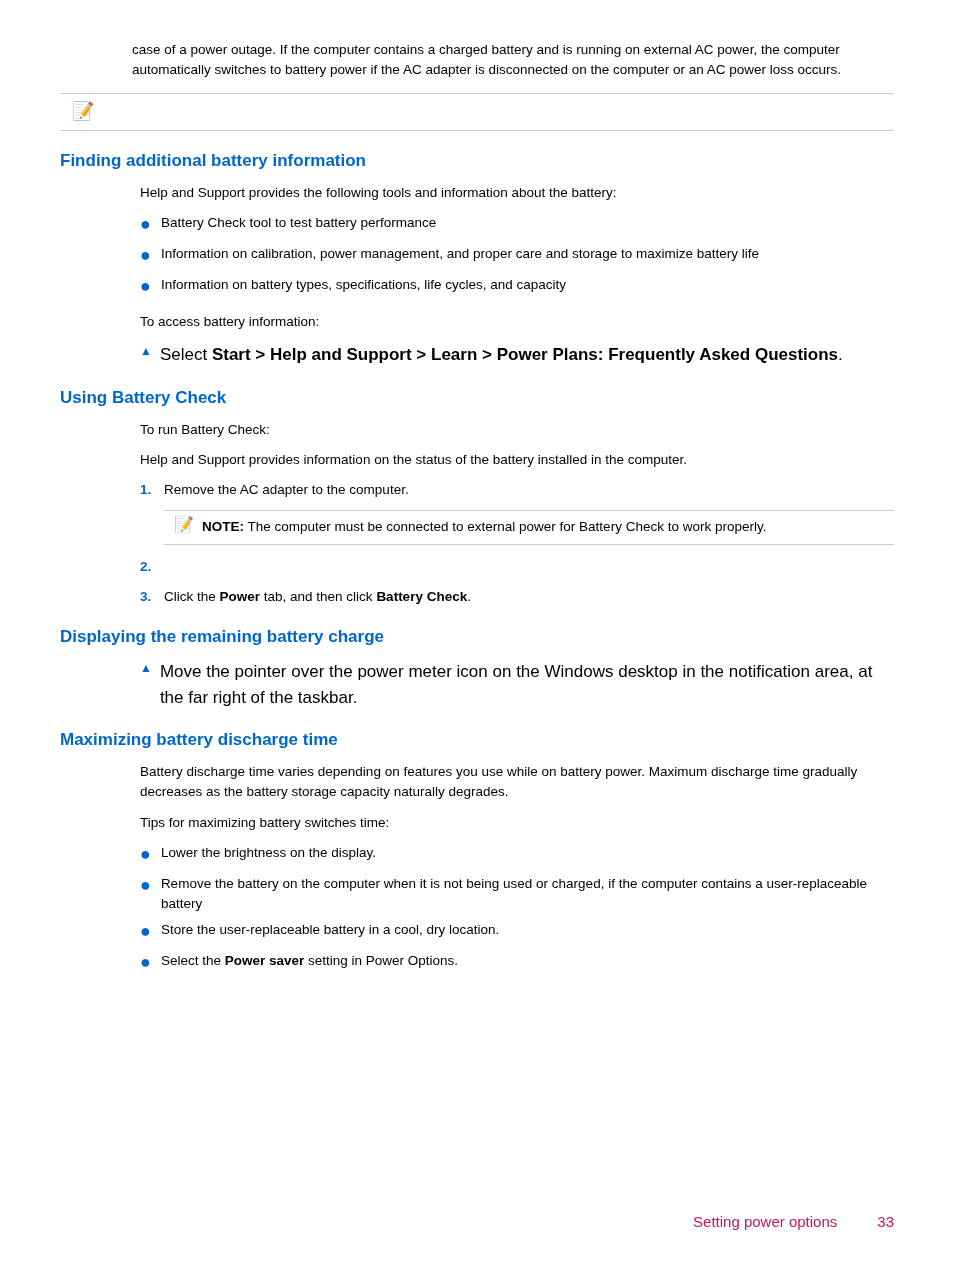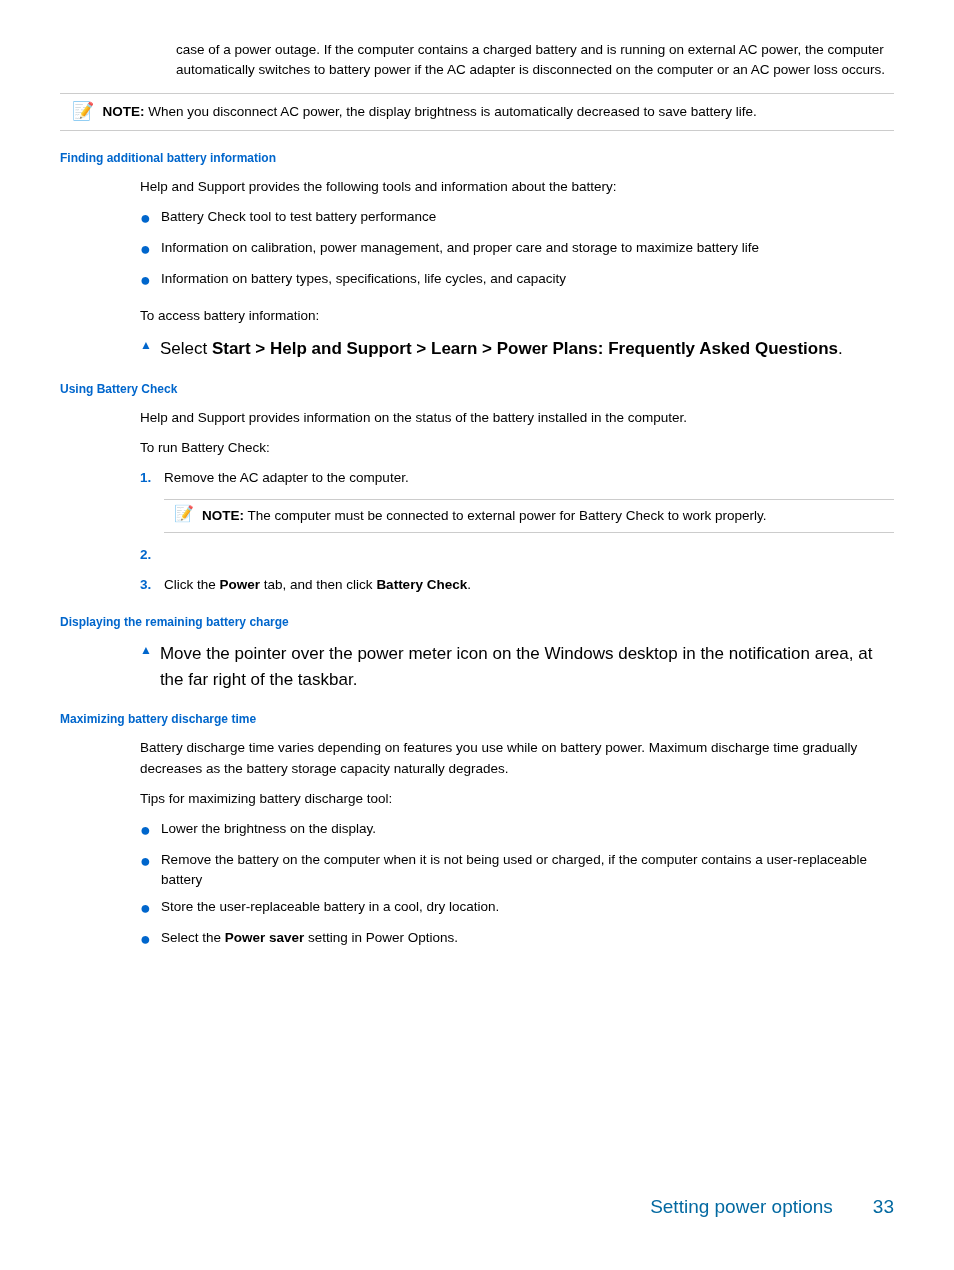--- a/index.html
+++ b/index.html
@@ -17,21 +17,21 @@
       min-height: 1270px;
       padding: 40px 60px 60px 60px;
     }
 
     .page-content {
       max-width: 834px;
       margin: 0 auto;
     }
 
     .intro-text {
-      margin-left: 116px;
+      margin-left: 72px;
       margin-bottom: 12px;
       line-height: 1.5;
       font-size: 13.5px;
     }
 
     .note-box {
       border-top: 1px solid #cccccc;
       border-bottom: 1px solid #cccccc;
       padding: 8px 12px;
       margin-bottom: 16px;
@@ -51,21 +51,21 @@
       font-size: 13.5px;
       line-height: 1.5;
     }
 
     .note-label {
       font-weight: bold;
     }
 
     .section-heading {
       color: #0066cc;
-      font-size: 12px;
+      font-size: 17px;
       font-weight: bold;
       margin-bottom: 12px;
       margin-top: 20px;
     }
 
     .section-body {
       margin-left: 80px;
     }
 
     .section-para {
@@ -145,46 +145,42 @@
       padding: 6px 10px;
       margin: 8px 0 12px 0;
       display: flex;
       align-items: flex-start;
       gap: 8px;
       margin-left: 24px;
     }
 
     .footer {
       position: absolute;
-      bottom: 52px;
+      bottom: 40px;
       right: 60px;
-      font-size: 19px;
-      color: #0369a1;
+      font-size: 15px;
+      color: #be185d;
     }
 
     .footer-text {
       display: flex;
       gap: 40px;
     }
   </style>
 </head>
 <body>
 
 <div class="page-content">
 
   <div class="intro-text">
     <span>case of a power outage. If the computer contains a charged battery and is running on external AC power, the computer automatically switches to battery power if the AC adapter is disconnected on the computer or an AC power loss occurs.</span>
   </div>
 
   <div class="note-box">
     <span class="note-icon">📝</span>
-    <div class="note-text">
-      <span class="note-label">NOTE:</span>
-      <span>  When you disconnect AC power, the display brightness is automatically decreased to save battery life.</span>
-    </div>
   </div>
 
   <div class="section">
     <div class="section-heading">Finding additional battery information</div>
     <div class="section-body">
       <p class="section-para">Help and Support provides the following tools and information about the battery:</p>
 
       <ul class="bullet-list">
         <li>
           <span class="bullet-dot">●</span>
@@ -207,22 +203,22 @@
         <div class="action-text">
           Select <span class="bold">Start &gt; Help and Support &gt; Learn &gt; Power Plans: Frequently Asked Questions</span>.
         </div>
       </div>
     </div>
   </div>
 
   <div class="section">
     <div class="section-heading">Using Battery Check</div>
     <div class="section-body">
+      <p class="section-para">To run Battery Check:</p>
       <p class="section-para">Help and Support provides information on the status of the battery installed in the computer.</p>
-      <p class="section-para">To run Battery Check:</p>
 
       <ol class="numbered-list">
         <li>
           <span class="num-label">1.</span>
           <span>Remove the AC adapter to the computer.</span>
         </li>
       </ol>
 
       <div class="note-box-inline">
         <span class="note-icon" style="font-size:16px;">📝</span>
@@ -252,21 +248,21 @@
         <span class="triangle-icon">▲</span>
         <div class="action-text">Move the pointer over the power meter icon on the Windows desktop in the notification area, at the far right of the taskbar.</div>
       </div>
     </div>
   </div>
 
   <div class="section">
     <div class="section-heading">Maximizing battery discharge time</div>
     <div class="section-body">
       <p class="section-para">Battery discharge time varies depending on features you use while on battery power. Maximum discharge time gradually decreases as the battery storage capacity naturally degrades.</p>
-      <p class="section-para">Tips for maximizing battery discharge tool:</p>
+      <p class="section-para">Tips for maximizing battery switches time:</p>
 
       <ul class="bullet-list">
         <li>
           <span class="bullet-dot">●</span>
           <span>Lower the brightness on the display.</span>
         </li>
         <li>
           <span class="bullet-dot">●</span>
           <span>Remove the battery on the computer when it is not being used or charged, if the computer contains a user-replaceable battery</span>
         </li>

